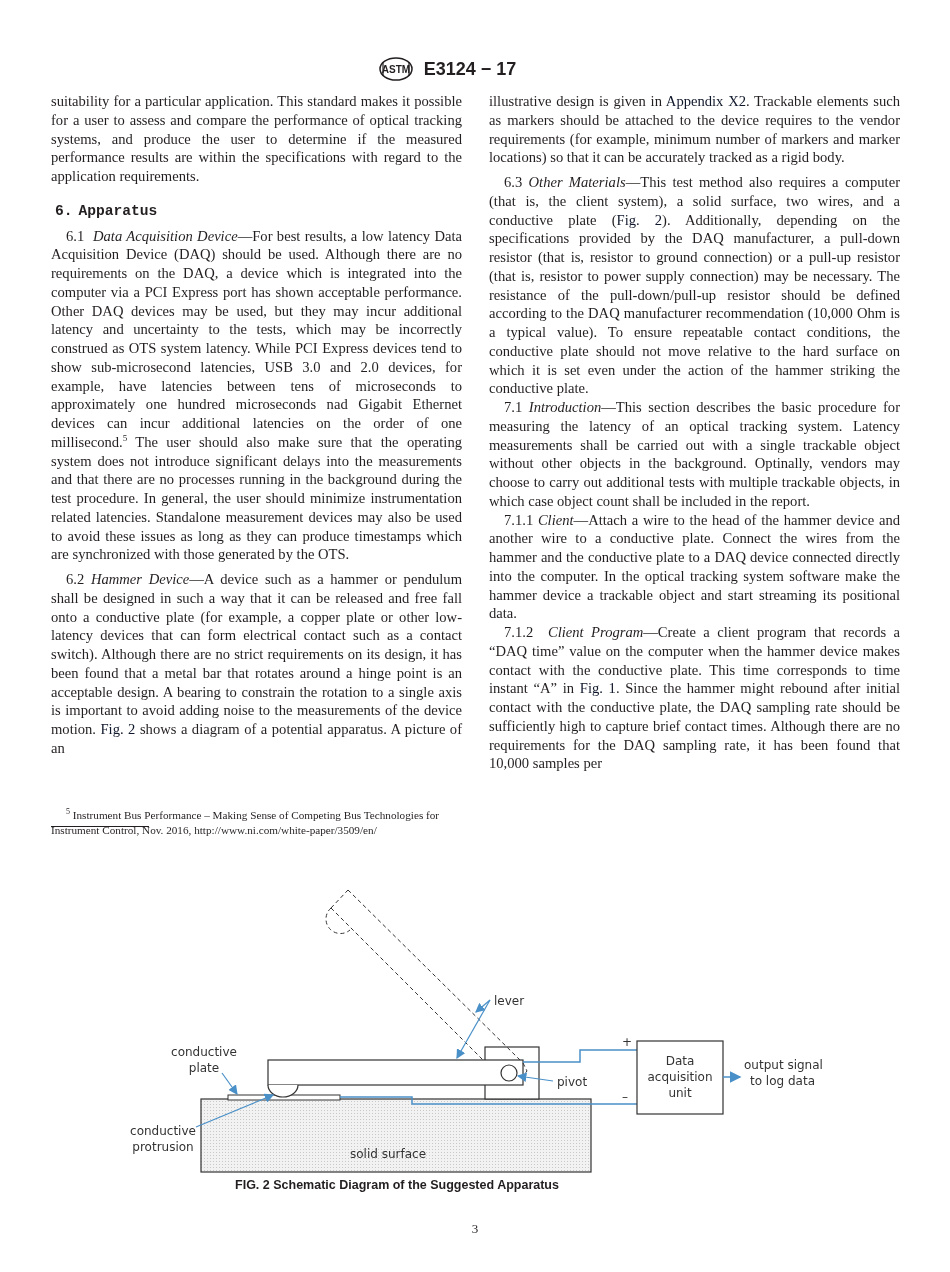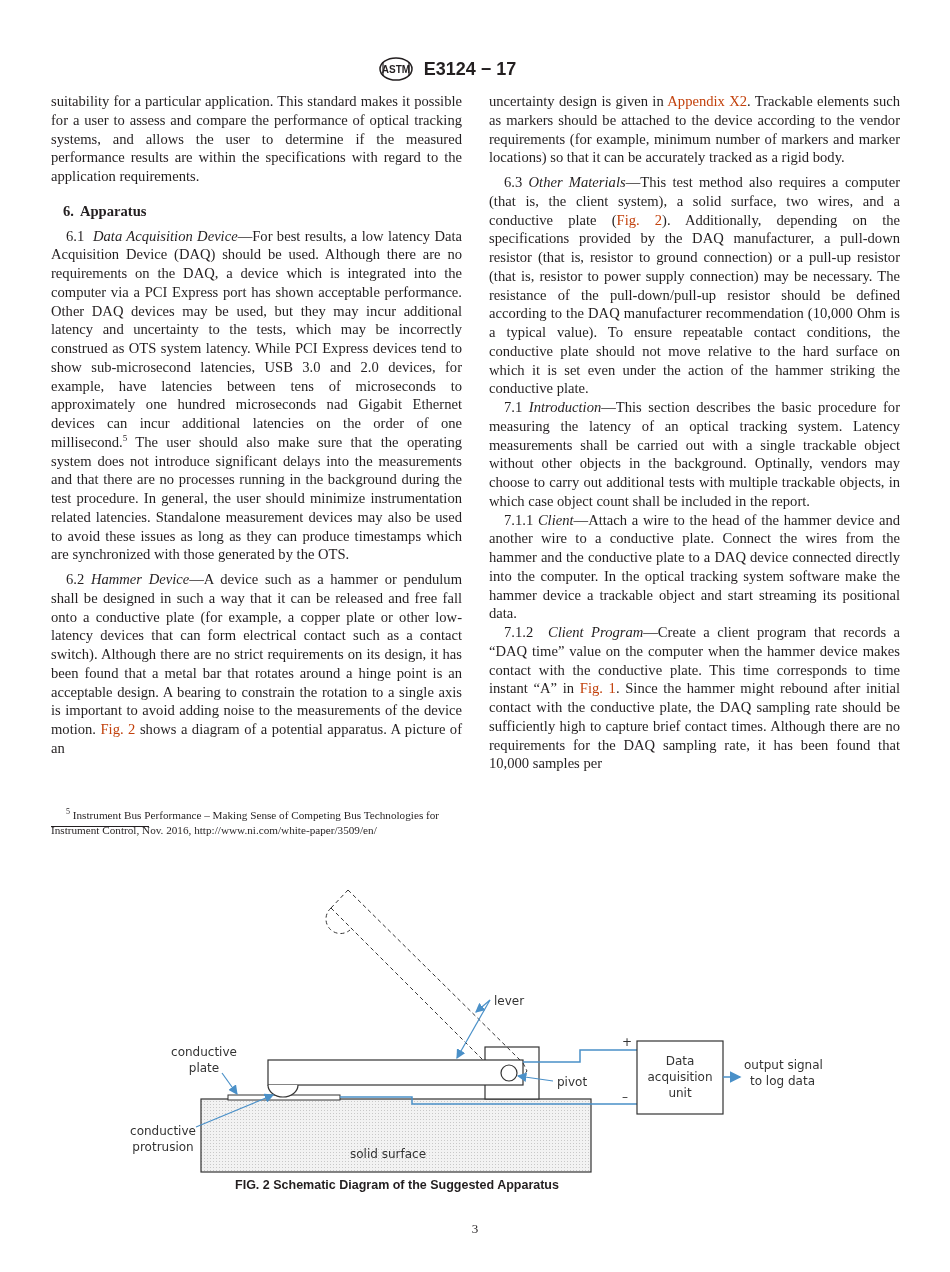--- a/index.html
+++ b/index.html
@@ -9,25 +9,25 @@
   .header .logo { display: inline-block; vertical-align: middle; width: 36px; height: 26px; }
   .header .code { display: inline-block; vertical-align: middle; font-family: "Liberation Sans", sans-serif;
                   font-weight: bold; font-size: 18px; margin-left: 6px; }
   .col { position: absolute; top: 92px; width: 411px; font-size: 14.6px; line-height: 18.75px;
          text-align: justify; hyphens: manual; }
   .col.left { left: 51px; }
   .col.right { left: 489px; }
   .col p { margin: 0; }
   .indent { text-indent: 15px; }
   .gap { margin-top: 6px !important; }
-  h2 { font-size: 14.6px; font-weight: bold; margin: 12px; line-height: 18.75px; }
+  h2 { font-size: 14.6px; font-weight: bold; margin: 4px; line-height: 18.75px; font-family: Liberation Mono, monospace; }
   h2.sec { margin-top: 16px; margin-bottom: 6px; }
   h2 .num { margin-right: 6px; }
   em { }
-  a.ref { color: #c2410c; text-decoration: none; }
+  a.ref { color: #0f172a; text-decoration: none; }
   sup { font-size: 9px; line-height: 0; vertical-align: super; }
   .fn-rule { position: absolute; left: 51px; top: 826px; width: 98px; border-top: 1px solid #231f20; }
   .footnote { position: absolute; left: 51px; top: 808px; width: 411px; font-size: 11.2px; line-height: 15px; }
   .footnote p { margin: 0; text-indent: 15px; }
   .footnote sup { font-size: 8px; }
   .figure { position: absolute; left: 0; top: 880px; width: 950px; height: 320px; }
   .figure svg { position: absolute; left: 0; top: 0; }
   .fig-label { font-family: "DejaVu Sans", sans-serif; font-size: 12px; fill: #333; }
   .caption { position: absolute; left: 0; top: 1178px; width: 794px; text-align: center;
              font-family: "Liberation Sans", sans-serif; font-weight: bold; font-size: 12.5px; }
@@ -40,38 +40,38 @@
   <svg class="logo" viewBox="0 0 36 26">
     <ellipse cx="18" cy="13" rx="16" ry="11" fill="none" stroke="#231f20" stroke-width="1.5"></ellipse>
     <text x="18" y="17" text-anchor="middle" font-family="Liberation Sans, sans-serif" font-size="10" font-weight="bold" fill="#231f20">ASTM</text>
     <line x1="5" y1="6" x2="5" y2="20" stroke="#231f20" stroke-width="1.2"></line>
     <line x1="31" y1="6" x2="31" y2="20" stroke="#231f20" stroke-width="1.2"></line>
   </svg>
   <span class="code">E3124 − 17</span>
 </div>
 
 <div class="col left">
-  <p>suitability for a particular application. This standard makes it possible for a user to assess and compare the performance of optical tracking systems, and allows the user to determine if the measured performance results are within the specifications with regard to the application requirements.</p>
+  <p>suitability for a particular application. This standard makes it possible for a user to assess and compare the performance of optical tracking systems, and produce the user to determine if the measured performance results are within the specifications with regard to the application requirements.</p>
 
   <h2 class="sec">
     <span class="num">6.</span><span>Apparatus</span>
   </h2>
 
   <p class="indent"><span>6.1</span>&nbsp; <em>Data Acquisition Device</em><span>—For best results, a low latency Data Acquisition Device (DAQ) should be used. Although there are no requirements on the DAQ, a device which is integrated into the computer via a PCI Express port has shown acceptable performance. Other DAQ devices may be used, but they may incur additional latency and uncertainty to the tests, which may be incorrectly construed as OTS system latency. While PCI Express devices tend to show sub-microsecond latencies, USB 3.0 and 2.0 devices, for example, have latencies between tens of microseconds to approximately one hundred microseconds nad Gigabit Ethernet devices can incur addi­tional latencies on the order of one millisecond.</span><sup>5</sup><span> The user should also make sure that the operating system does not introduce significant delays into the measurements and that there are no processes running in the background during the test procedure. In general, the user should minimize instrumen­tation related latencies. Standalone measurement devices may also be used to avoid these issues as long as they can produce timestamps which are synchronized with those generated by the OTS.</span></p>
 
   <p class="indent gap"><span>6.2</span> <em>Hammer Device</em><span>—A device such as a hammer or pen­dulum shall be designed in such a way that it can be released and free fall onto a conductive plate (for example, a copper plate or other low-latency devices that can form electrical contact such as a contact switch). Although there are no strict requirements on its design, it has been found that a metal bar that rotates around a hinge point is an acceptable design. A bearing to constrain the rotation to a single axis is important to avoid adding noise to the measurements of the device motion. </span><a class="ref">Fig. 2</a><span> shows a diagram of a potential apparatus. A picture of an</span></p>
 </div>
 
 <div class="fn-rule"></div>
 <div class="footnote">
   <p><sup>5</sup><span> Instrument Bus Performance – Making Sense of Competing Bus Technologies for Instrument Control, Nov. 2016, http://www.ni.com/white-paper/3509/en/</span></p>
 </div>
 
 <div class="col right">
-  <p><span>uncertainty design is given in </span><a class="ref">Appendix X2</a><span>. Trackable ele­ments such as markers should be attached to the device according to the vendor requirements (for example, minimum number of markers and marker locations) so that it can be accurately tracked as a rigid body.</span></p>
+  <p><span>illustrative design is given in </span><a class="ref">Appendix X2</a><span>. Trackable ele­ments such as markers should be attached to the device requires to the vendor requirements (for example, minimum number of markers and marker locations) so that it can be accurately tracked as a rigid body.</span></p>
 
   <p class="indent gap"><span>6.3</span> <em>Other Materials</em><span>—This test method also requires a computer (that is, the client system), a solid surface, two wires, and a conductive plate (</span><a class="ref">Fig. 2</a><span>). Additionally, depending on the specifications provided by the DAQ manufacturer, a pull-down resistor (that is, resistor to ground connection) or a pull-up resistor (that is, resistor to power supply connection) may be necessary. The resistance of the pull-down/pull-up resistor should be defined according to the DAQ manufacturer recom­mendation (10,000 Ohm is a typical value). To ensure repeat­able contact conditions, the conductive plate should not move relative to the hard surface on which it is set even under the action of the hammer striking the conductive plate.</span></p>
 
 
   <p class="indent"><span>7.1</span> <em>Introduction</em><span>—This section describes the basic proce­dure for measuring the latency of an optical tracking system. Latency measurements shall be carried out with a single trackable object without other objects in the background. Optinally, vendors may choose to carry out additional tests with multiple trackable objects, in which case object count shall be included in the report.</span></p>
 
   <p class="indent"><span>7.1.1</span> <em>Client</em><span>—Attach a wire to the head of the hammer device and another wire to a conductive plate. Connect the wires from the hammer and the conductive plate to a DAQ device connected directly into the computer. In the optical tracking system software make the hammer device a trackable object and start streaming its positional data.</span></p>
 
   <p class="indent"><span>7.1.2</span>&nbsp; <em>Client Program</em><span>—Create a client program that records a “DAQ time” value on the computer when the hammer device makes contact with the conductive plate. This time corresponds to time instant “A” in </span><a class="ref">Fig. 1</a><span>. Since the hammer might rebound after initial contact with the conductive plate, the DAQ sampling rate should be sufficiently high to capture brief contact times. Although there are no requirements for the DAQ sampling rate, it has been found that 10,000 samples per</span></p>
 </div>

